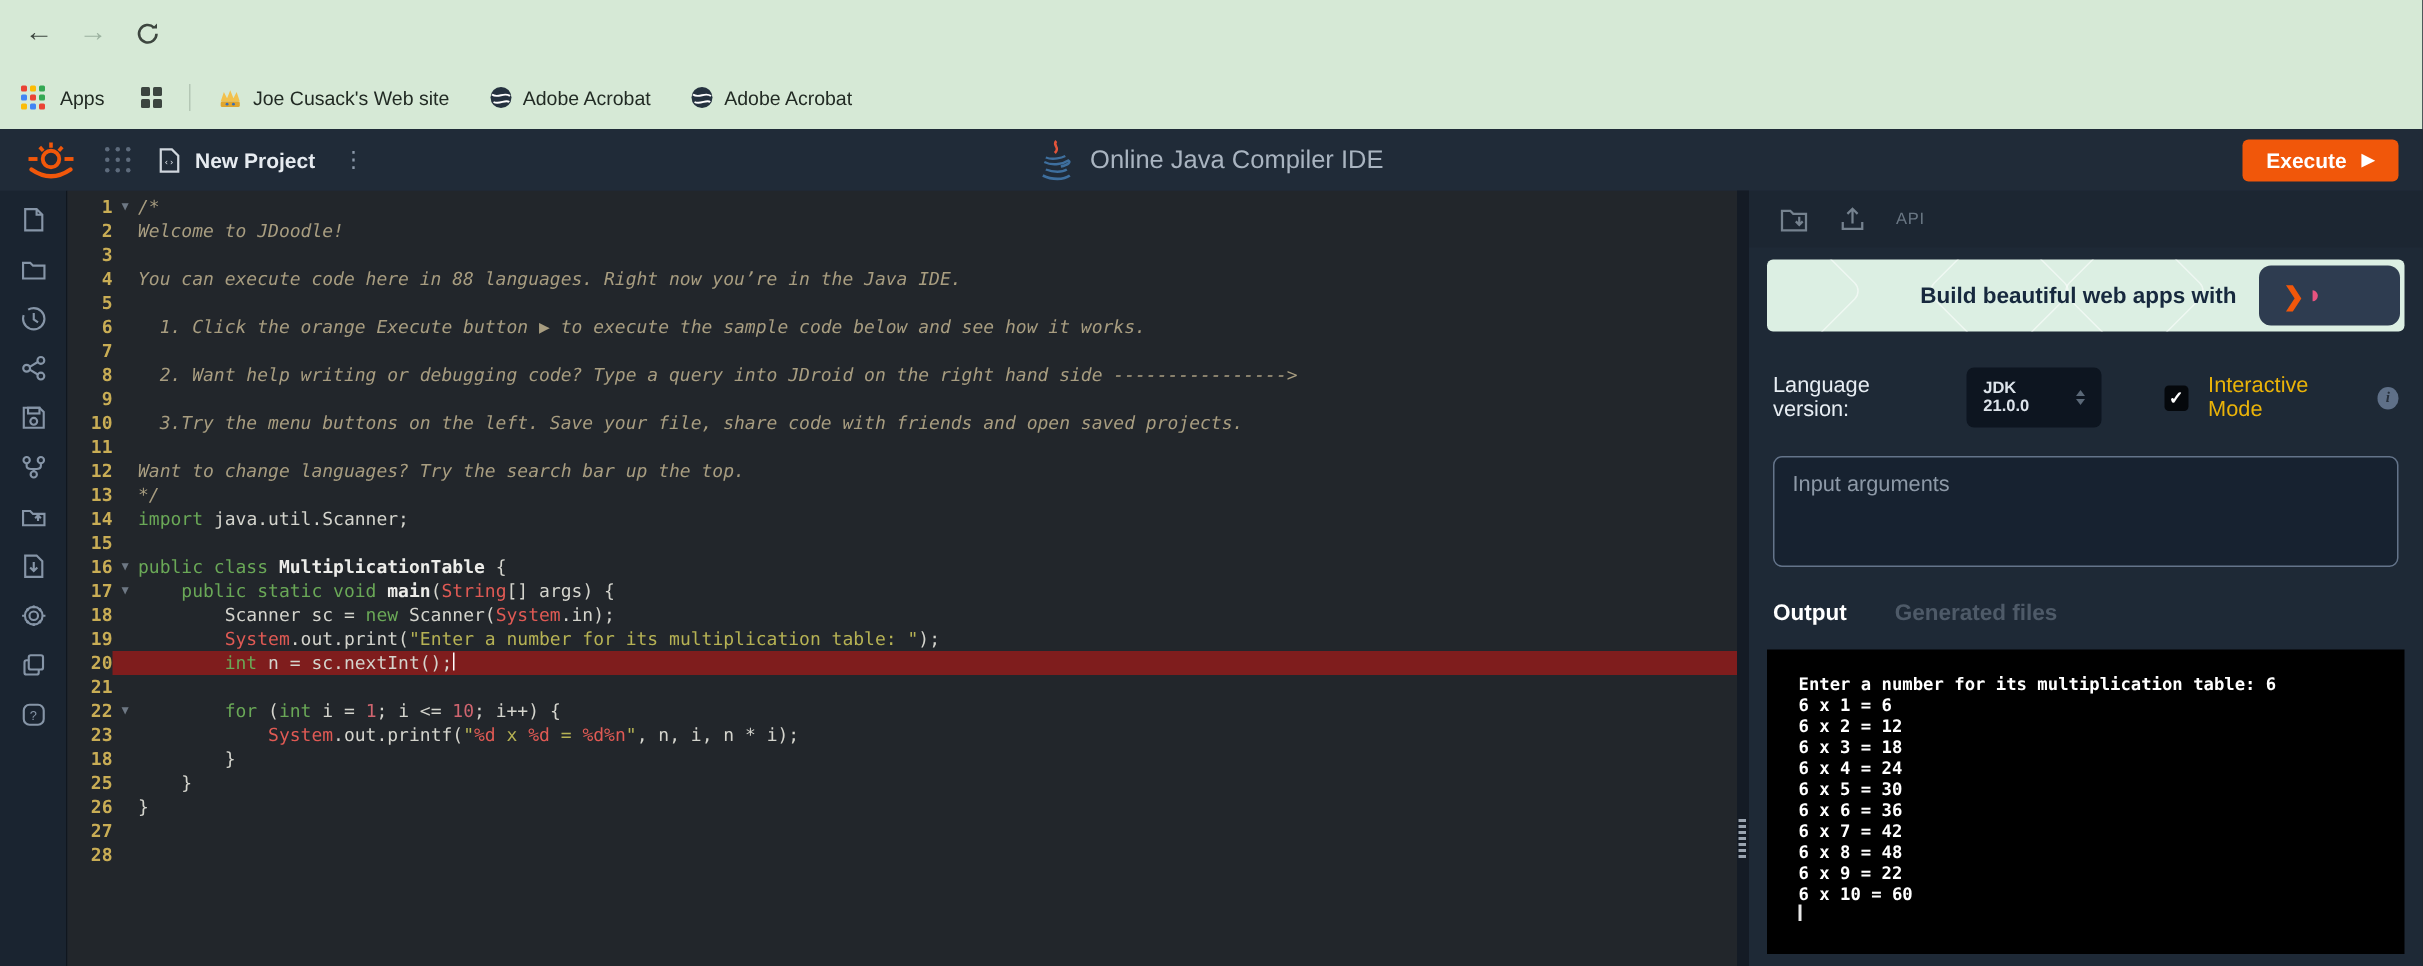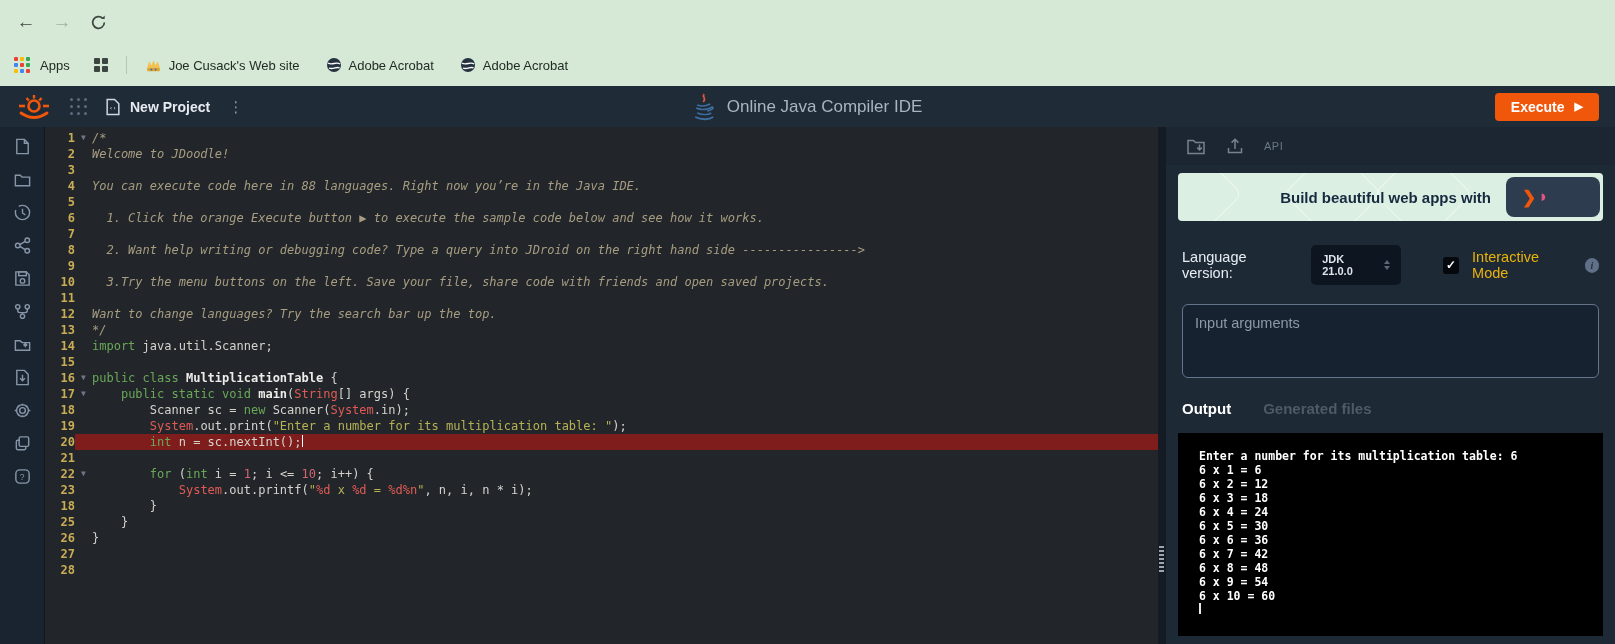--- a/index.html
+++ b/index.html
@@ -391,15 +391,15 @@
 
     <div class="rp-args">
       <textarea placeholder="Input arguments" style=""></textarea>
     </div>
 
     <div class="rp-tabs">
       <span class="tab-output">Output</span>
       <span class="tab-generated">Generated files</span>
     </div>
 
-    <div class="rp-console" id="console-box"><div>Enter a number for its multiplication table: 6</div><div>6 x 1 = 6</div><div>6 x 2 = 12</div><div>6 x 3 = 18</div><div>6 x 4 = 24</div><div>6 x 5 = 30</div><div>6 x 6 = 36</div><div>6 x 7 = 42</div><div>6 x 8 = 48</div><div>6 x 9 = 54</div><div>6 x 10 = 60</div><div><span class="con-caret"></span></div></div>
+    <div class="rp-console" id="console-box"><div>Enter a number for its multiplication table: 6</div><div>6 x 1 = 6</div><div>6 x 2 = 12</div><div>6 x 3 = 18</div><div>6 x 4 = 24</div><div>6 x 5 = 30</div><div>6 x 6 = 36</div><div>6 x 7 = 42</div><div>6 x 8 = 48</div><div>6 x 9 = 22</div><div>6 x 10 = 60</div><div><span class="con-caret"></span></div></div>
   </div>
 </div>
 
 </body></html>

